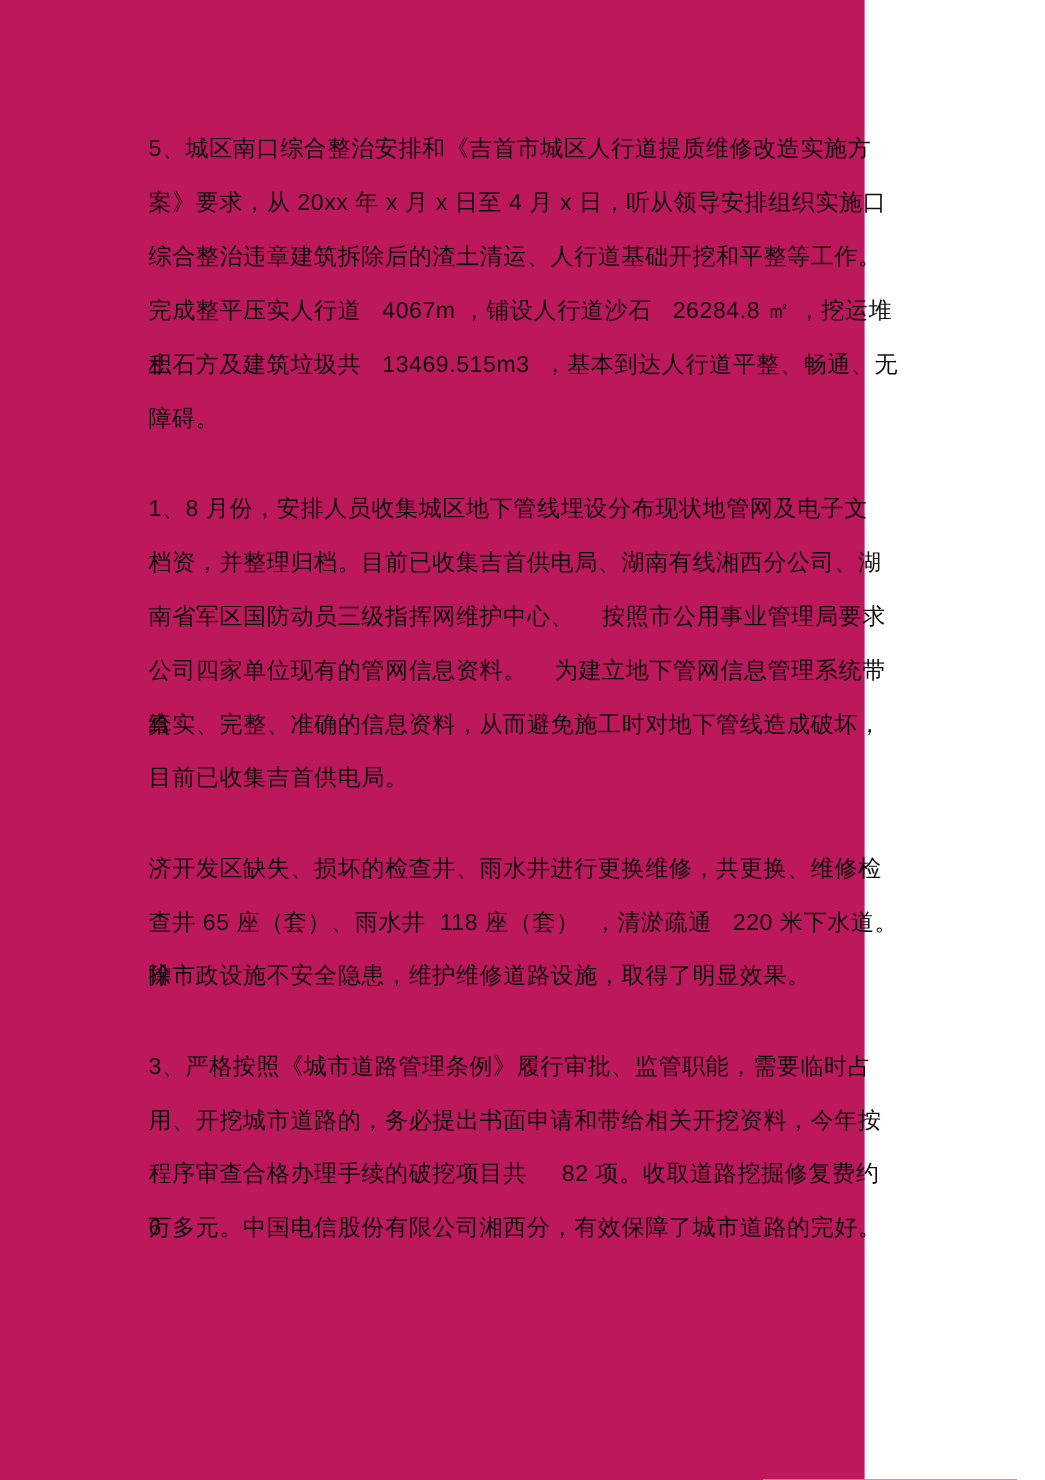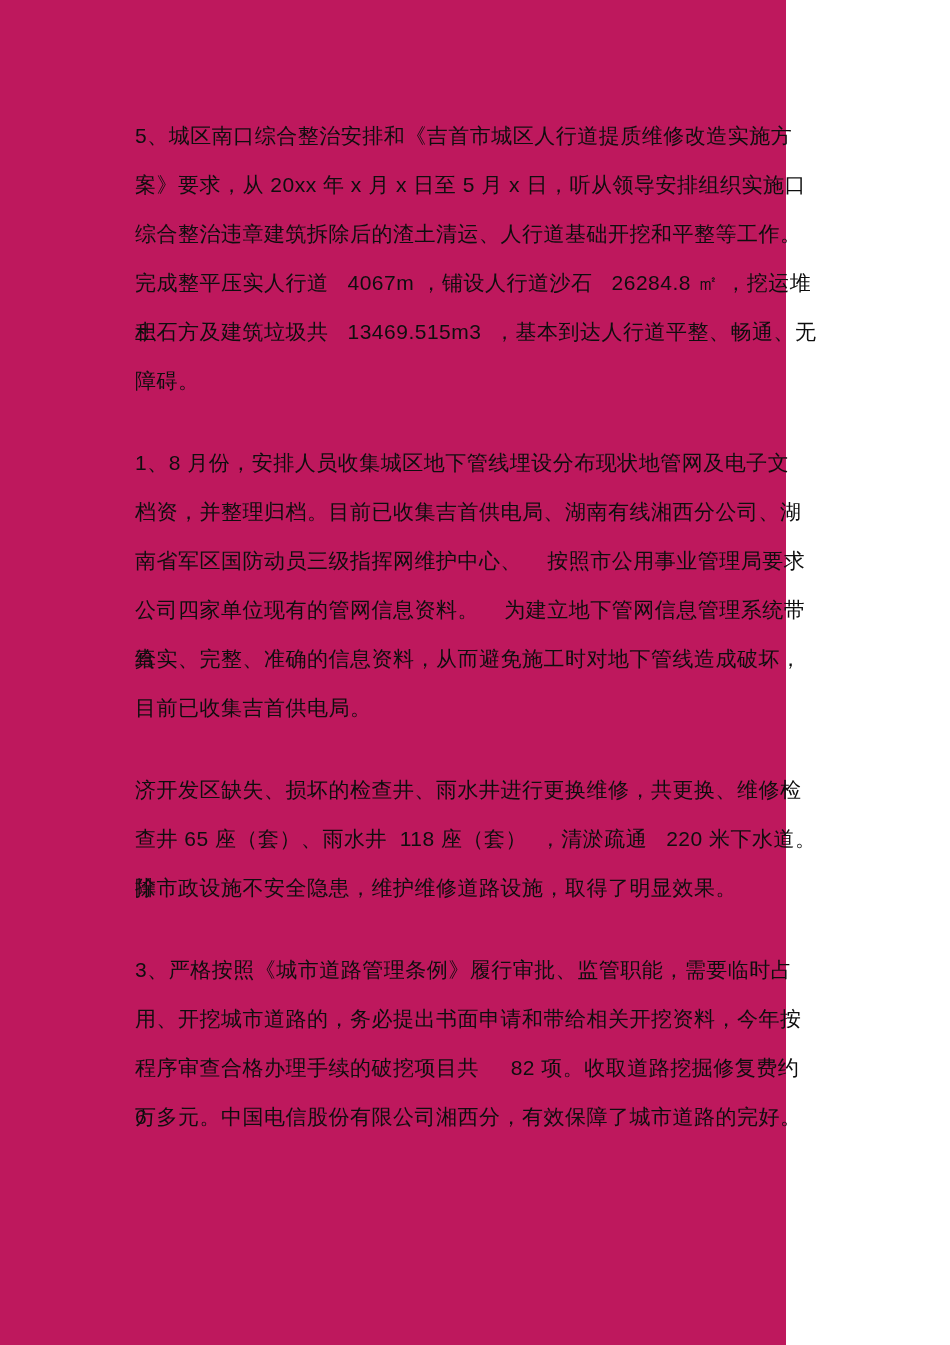--- a/index.html
+++ b/index.html
@@ -42,21 +42,21 @@
   }
 </style>
 </head>
 <body>
 
 <div class="page">
   <main class="text-block">
 
     <section class="para">
       <p class="line">5、城区南口综合整治安排和《吉首市城区人行道提质维修改造实施方</p>
-      <p class="line">案》要求，从 20xx 年 x 月 x 日至 5 月 x 日，听从领导安排组织实施口</p>
+      <p class="line">案》要求，从 20xx 年 x 月 x 日至 4 月 x 日，听从领导安排组织实施口</p>
       <p class="line">综合整治违章建筑拆除后的渣土清运、人行道基础开挖和平整等工作。</p>
       <p class="line">完成整平压实人行道   4067m ，铺设人行道沙石   26284.8 ㎡ ，挖运堆积</p>
       <p class="line">土石方及建筑垃圾共   13469.515m3  ，基本到达人行道平整、畅通、无</p>
       <p class="line">障碍。</p>
     </section>
 
     <section class="para">
       <p class="line">1、8 月份，安排人员收集城区地下管线埋设分布现状地管网及电子文</p>
       <p class="line">档资，并整理归档。目前已收集吉首供电局、湖南有线湘西分公司、湖</p>
       <p class="line">南省军区国防动员三级指挥网维护中心、    按照市公用事业管理局要求</p>

